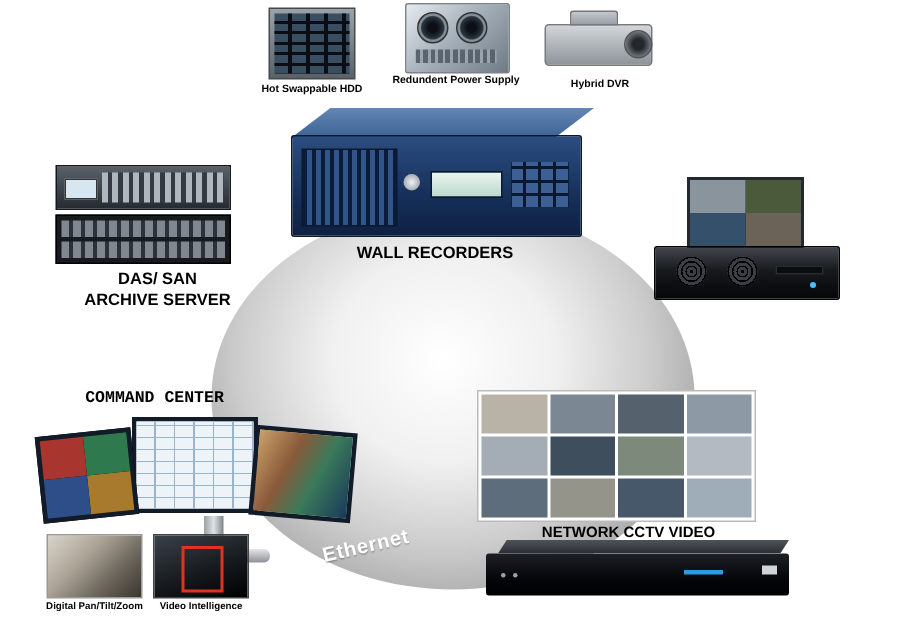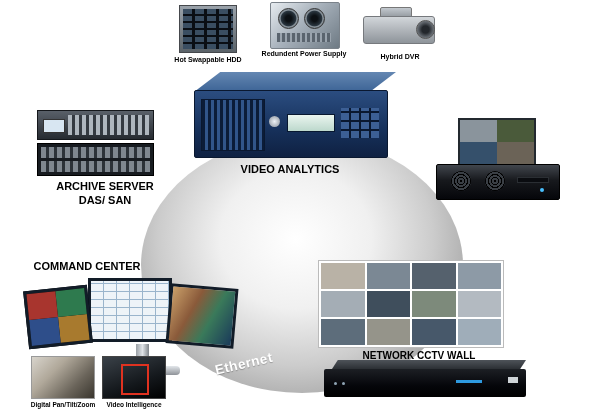--- a/index.html
+++ b/index.html
@@ -86,21 +86,21 @@
   .va-server{position:absolute;left:0;top:46px;width:122px;height:34px;border-radius:2px;border:1px solid #000;
     background:linear-gradient(#41464d,#17191d 45%,#05060a);}
   .va-vent{position:absolute;width:20px;height:20px;border-radius:50%;
     background:repeating-radial-gradient(circle at 50% 50%,#000 0 1px,#3a3f45 1px 3px);}
   .va-vent.v1{left:14px;top:6px;} .va-vent.v2{left:48px;top:6px;}
   .va-slot{position:absolute;right:10px;top:12px;width:30px;height:4px;background:#0a0c10;border:1px solid #2a2e33;}
   .va-led{position:absolute;right:15px;top:23px;width:4px;height:4px;border-radius:50%;background:#49c0ff;}
   .lbl-va{left:432px;top:202px;width:130px;}
 
   
-  .lbl-cc{left:18px;top:260px;width:138px;}
+  .lbl-cc{left:34px;top:260px;width:138px;font-family:Liberation Mono, monospace;}
   .cc{left:24px;top:274px;width:214px;height:112px;z-index:2;}
   .mon{position:absolute;box-sizing:border-box;border:3px solid #121c28;background:#000;}
   .mon-l{left:2px;top:14px;width:64px;height:58px;transform:rotate(-6deg);z-index:3;}
   .mon-l .scr{width:100%;height:100%;background-repeat:no-repeat;background-size:50% 50%;
     background-position:0 0,100% 0,0 100%,100% 100%;
     background-image:linear-gradient(#a8352e,#a8352e),linear-gradient(#2e7a4e,#2e7a4e),
       linear-gradient(#2e4e8a,#2e4e8a),linear-gradient(#a87a2e,#a87a2e);}
   .mon-c{left:64px;top:4px;width:84px;height:64px;z-index:2;background:#f4f8fc;}
   .mon-c .scr{width:100%;height:100%;background-color:#eef3f8;
     background-image:repeating-linear-gradient(0deg,transparent 0 7px,#9ab4cc 7px 8px),
@@ -168,35 +168,35 @@
 
   <div class="abs vr">
     <div class="vr-top"></div>
     <div class="vr-front">
       <div class="vr-vents"></div>
       <div class="vr-knob"></div>
       <div class="vr-lcd"></div>
       <div class="vr-keys"></div>
     </div>
   </div>
-  <div class="label lbl-lg lbl-vr">VIDEO ANALYTICS</div>
+  <div class="label lbl-lg lbl-vr">WALL RECORDERS</div>
 
   <div class="abs arch">
     <div class="arch-u1">
       <div class="arch-lcd"></div>
       <div class="arch-drives"></div>
     </div>
     <div class="arch-u2">
       <div class="arch-row"></div>
       <div class="arch-row"></div>
     </div>
   </div>
   <div class="label lbl-lg lbl-arch">
+    <div>DAS/ SAN</div>
     <div>ARCHIVE SERVER</div>
-    <div>DAS/ SAN</div>
   </div>
 
   <div class="abs va">
     <div class="va-screen">
       <div class="va-collage"></div>
     </div>
     <div class="va-server">
       <div class="va-vent v1"></div>
       <div class="va-vent v2"></div>
       <div class="va-slot"></div>
@@ -226,21 +226,21 @@
     <div class="cctv-tile" style="background: rgb(141, 154, 166);"></div>
     <div class="cctv-tile" style="background: rgb(164, 173, 181);"></div>
     <div class="cctv-tile" style="background: rgb(63, 78, 92);"></div>
     <div class="cctv-tile" style="background: rgb(125, 138, 123);"></div>
     <div class="cctv-tile" style="background: rgb(179, 186, 193);"></div>
     <div class="cctv-tile" style="background: rgb(93, 109, 123);"></div>
     <div class="cctv-tile" style="background: rgb(149, 148, 138);"></div>
     <div class="cctv-tile" style="background: rgb(71, 88, 106);"></div>
     <div class="cctv-tile" style="background: rgb(159, 173, 185);"></div>
   </div>
-  <div class="label lbl-wall">NETWORK CCTV WALL</div>
+  <div class="label lbl-wall">NETWORK CCTV VIDEO</div>
   <div class="abs rack">
     <div class="rack-top"></div>
     <div class="rack-front">
       <div class="rack-dot d1"></div>
       <div class="rack-dot d2"></div>
       <div class="rack-led"></div>
       <div class="rack-tag"></div>
     </div>
   </div>
 

